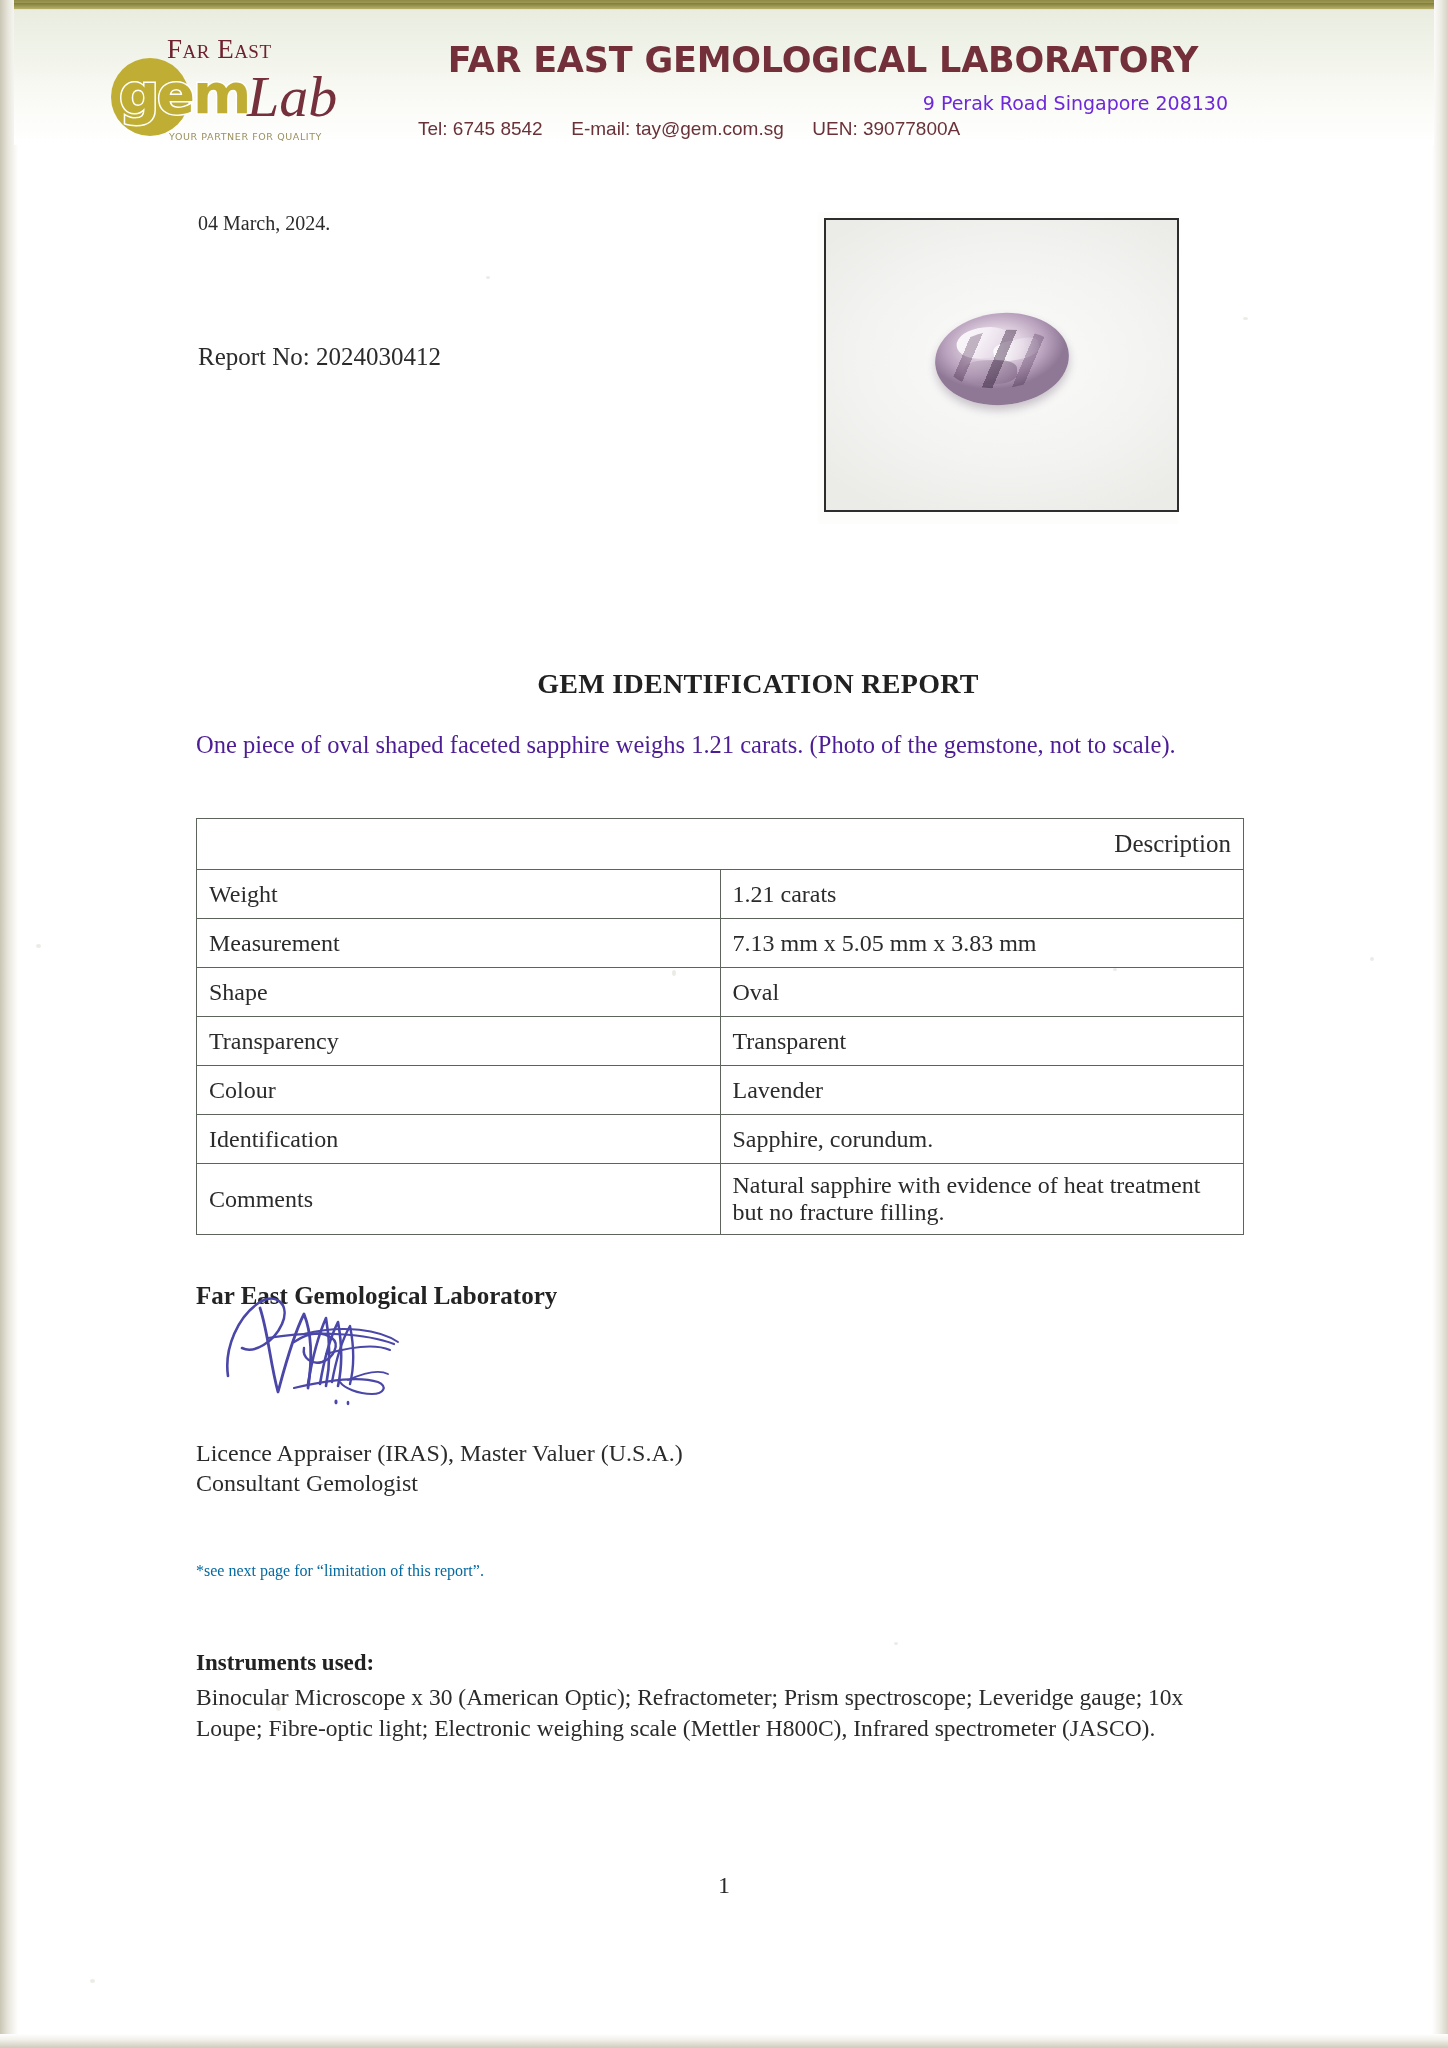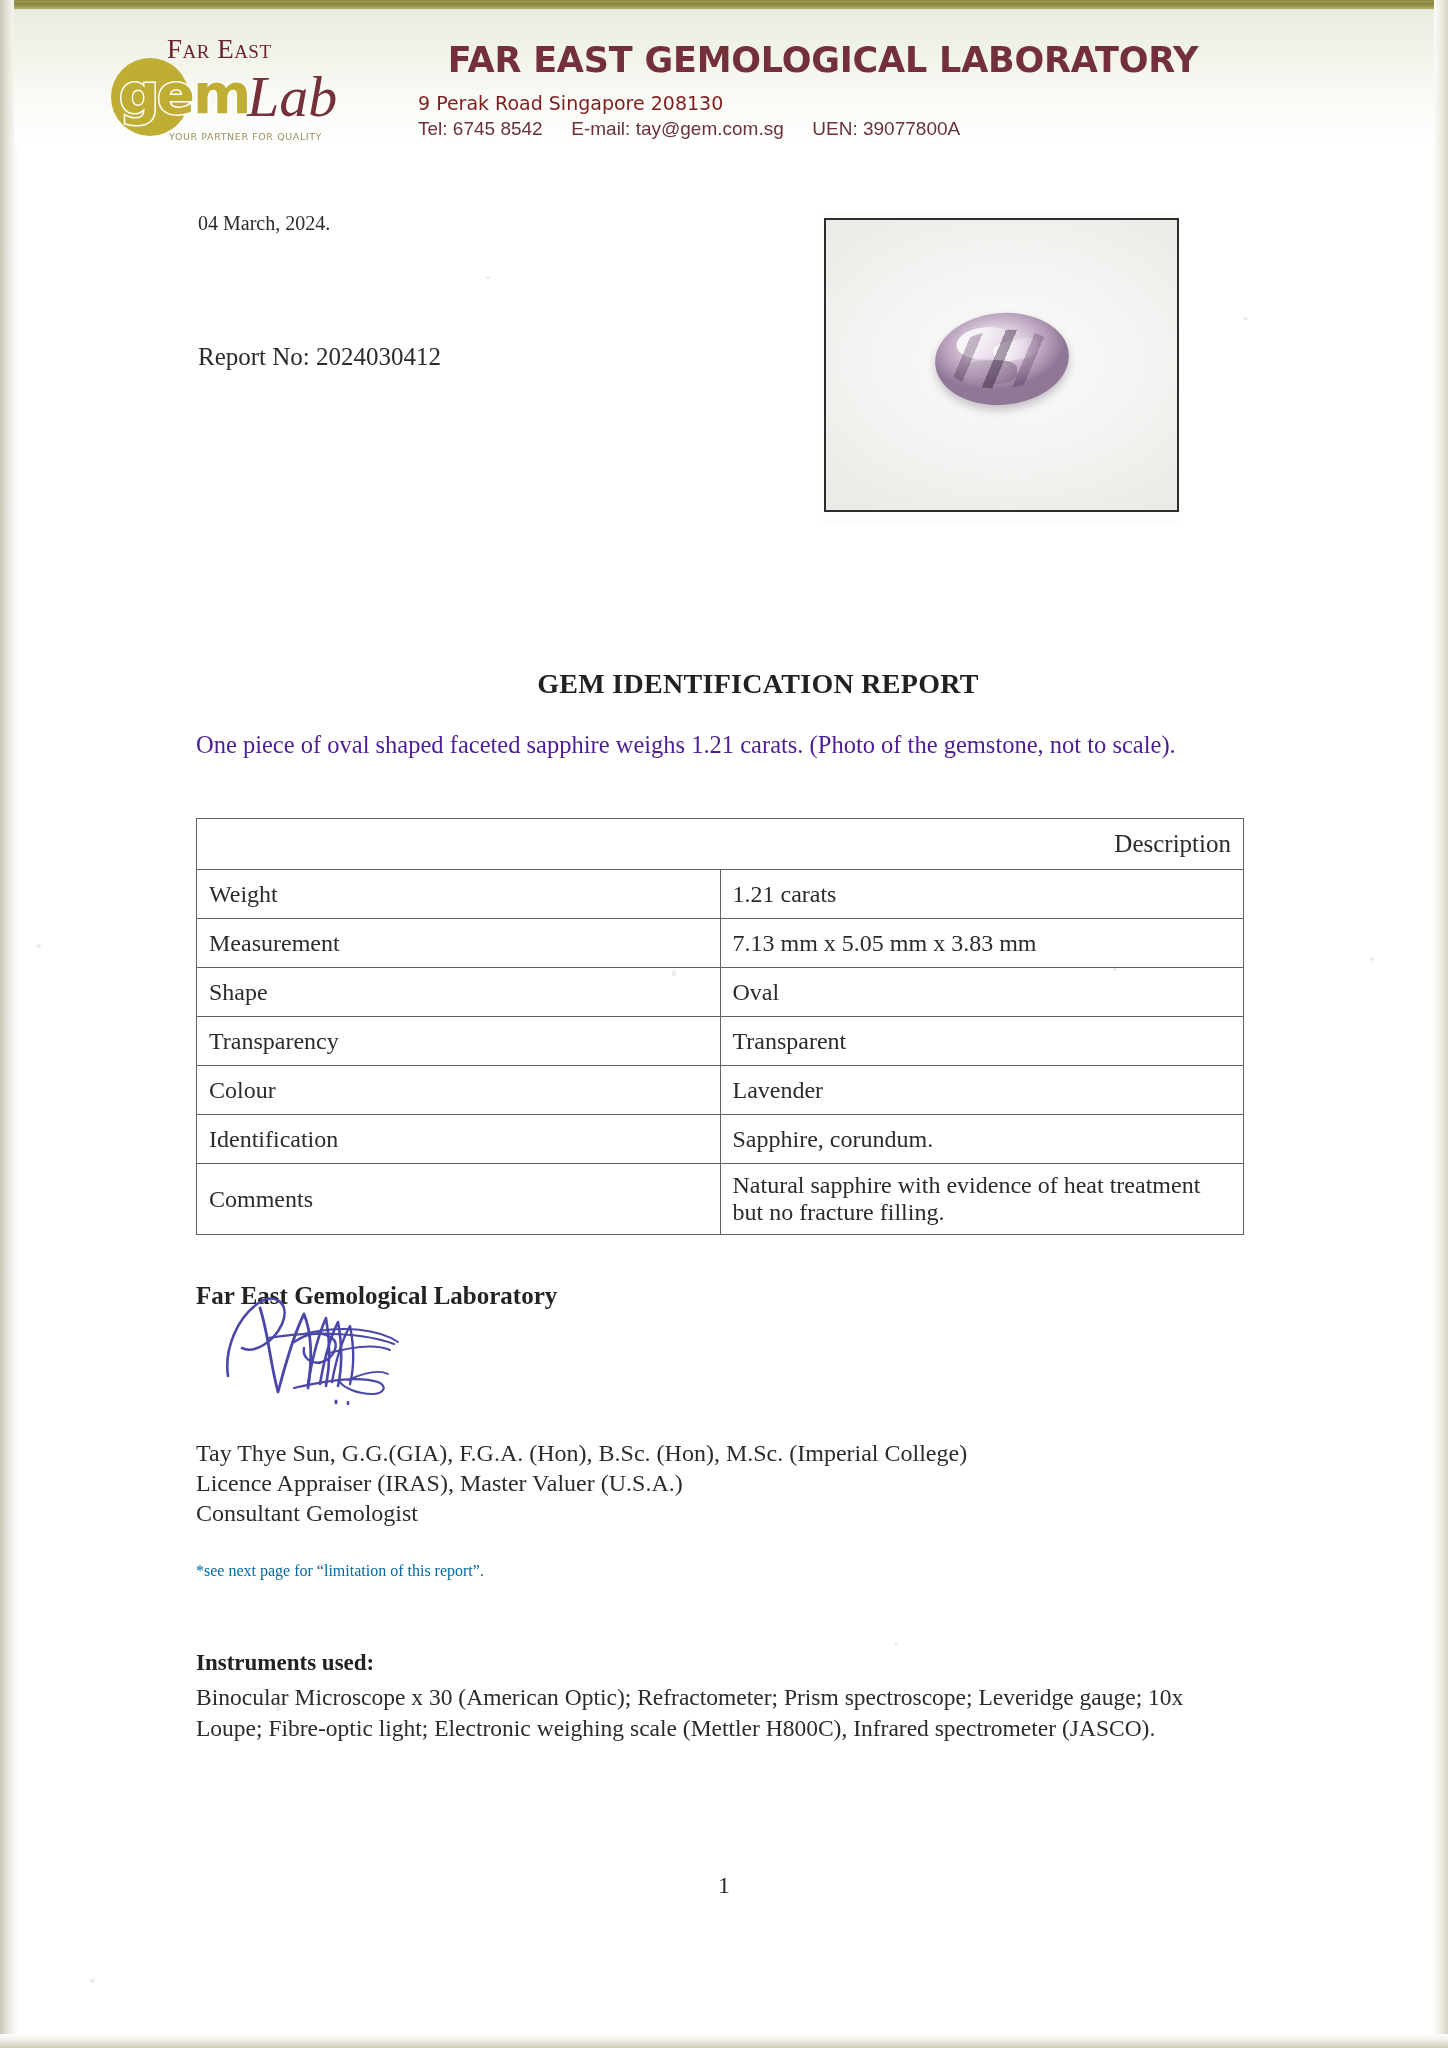--- a/index.html
+++ b/index.html
@@ -123,25 +123,25 @@
     font-size: 35px;
     line-height: 40px;
     letter-spacing: -.2px;
     color: #73303a;
     white-space: nowrap;
   }
   .lab-address {
     position: absolute;
     left: 418px; top: 91px;
     width: 810px;
-    text-align: left;
+    text-align: right;
     font-family: "DejaVu Sans", sans-serif;
     font-size: 19px;
     line-height: 24px;
-    color: #7f1d1d;
+    color: #6d28d9;
   }
   .lab-contact {
     position: absolute;
     left: 418px; top: 117px;
     width: 810px;
     text-align: left;
     font-family: Liberation Sans, sans-serif;
     font-size: 19px;
     line-height: 24px;
     color: #6a3238;
@@ -446,21 +446,20 @@
       <path d="M86,100 C120,92 152,88 170,94 C180,98 176,106 164,106 C150,106 136,100 132,94" stroke-width="2.2"></path>
       <path d="M140,92 C158,84 172,82 180,86" stroke-width="1.8"></path>
     </g>
     <g fill="#4a47a8">
       <ellipse cx="128" cy="114" rx="1.6" ry="2.4"></ellipse>
       <ellipse cx="140" cy="115" rx="1.4" ry="2.2"></ellipse>
     </g>
   </svg>
 
   <div class="credentials">
-    <div>Tay Thye Sun, G.G.(GIA), F.G.A. (Hon), B.Sc. (Hon), M.Sc. (Imperial College)</div>
     <div>Licence Appraiser (IRAS), Master Valuer (U.S.A.)</div>
     <div>Consultant Gemologist</div>
   </div>
 
   <div class="limitation-note">*see next page for “limitation of this report”.</div>
 
   <div class="instruments-heading">Instruments used:</div>
   <div class="instruments-text">Binocular Microscope x 30 (American Optic); Refractometer; Prism spectroscope; Leveridge gauge; 10x Loupe; Fibre-optic light; Electronic weighing scale (Mettler H800C), Infrared spectrometer (JASCO).</div>
 
   <div class="page-number">1</div>

